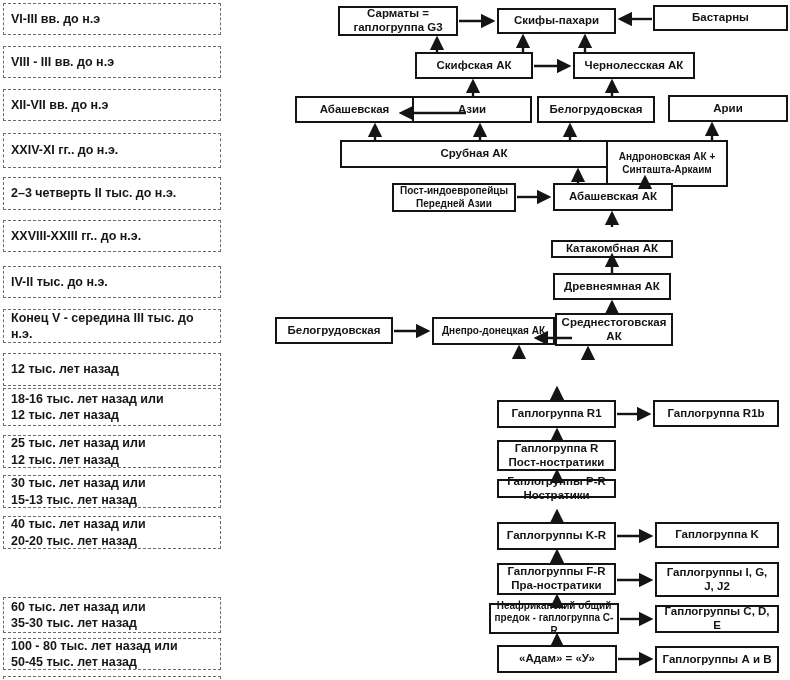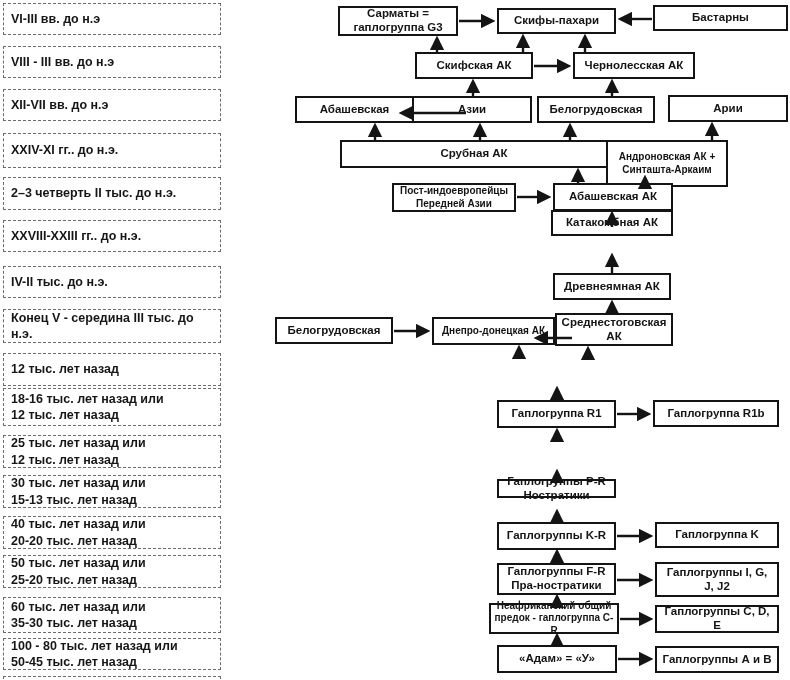--- a/index.html
+++ b/index.html
@@ -45,22 +45,20 @@
   <div class="tlbox" style="top:309px;height:34px"><span>Конец V - середина III тыс. до н.э.</span></div>
   <div class="tlbox" style="top:353px;height:33px"><span>12 тыс. лет назад</span></div>
   <div class="tlbox" style="top:388px;height:38px"><span>18-16 тыс. лет назад или
 12 тыс. лет назад</span></div>
   <div class="tlbox" style="top:435px;height:33px"><span>25 тыс. лет назад или
 12 тыс. лет назад</span></div>
   <div class="tlbox" style="top:475px;height:33px"><span>30 тыс. лет назад или
 15-13 тыс. лет назад</span></div>
   <div class="tlbox" style="top:516px;height:33px"><span>40 тыс. лет назад или
 20-20 тыс. лет назад</span></div>
-  <div class="tlbox" style="top:555px;height:33px"><span>50 тыс. лет назад или
-25-20 тыс. лет назад</span></div>
   <div class="tlbox" style="top:597px;height:36px"><span>60 тыс. лет назад или
 35-30 тыс. лет назад</span></div>
   <div class="tlbox" style="top:638px;height:32px"><span>100 - 80 тыс. лет назад или
 50-45 тыс. лет назад</span></div>
   <div class="tlbox" style="top:676px;height:12px"></div>
 
   <div class="node" style="left:338px;top:6px;width:120px;height:30px">Сарматы =
 гаплогруппа G3</div>
   <div class="node" style="left:497px;top:8px;width:119px;height:26px">Скифы-пахари</div>
   <div class="node" style="left:653px;top:5px;width:135px;height:26px">Бастарны</div>
@@ -69,28 +67,30 @@
   <div class="node" style="left:295px;top:96px;width:119px;height:27px">Абашевская</div>
   <div class="node" style="left:412px;top:96px;width:120px;height:27px">Азии</div>
   <div class="node" style="left:537px;top:96px;width:118px;height:27px">Белогрудовская</div>
   <div class="node" style="left:668px;top:95px;width:120px;height:27px">Арии</div>
   <div class="node" style="left:340px;top:140px;width:268px;height:28px">Срубная АК</div>
   <div class="node small" style="left:606px;top:140px;width:122px;height:47px">Андроновская АК +
 Синташта-Аркаим</div>
   <div class="node small" style="left:392px;top:183px;width:124px;height:29px">Пост-индоевропейцы
 Передней Азии</div>
   <div class="node" style="left:553px;top:183px;width:120px;height:28px">Абашевская АК</div>
-  <div class="node" style="left:551px;top:210px;width:122px;height:26px">Катакомбная АК</div>
+  <div class="node" style="left:551px;top:240px;width:122px;height:18px">Катакомбная АК</div>
   <div class="node" style="left:553px;top:273px;width:118px;height:27px">Древнеямная АК</div>
   <div class="node" style="left:275px;top:317px;width:118px;height:27px">Белогрудовская</div>
   <div class="node small" style="left:432px;top:317px;width:123px;height:28px">Днепро-донецкая АК</div>
   <div class="node" style="left:555px;top:313px;width:118px;height:33px">Среднестоговская
 АК</div>
   <div class="node" style="left:497px;top:400px;width:119px;height:28px">Гаплогруппа R1</div>
   <div class="node" style="left:653px;top:400px;width:126px;height:27px">Гаплогруппа R1b</div>
+  <div class="node" style="left:497px;top:440px;width:119px;height:31px">Гаплогруппа R
+Пост-ностратики</div>
   <div class="node" style="left:497px;top:479px;width:119px;height:19px">Гаплогруппы P-R
 Ностратики</div>
   <div class="node" style="left:497px;top:522px;width:119px;height:28px">Гаплогруппы K-R</div>
   <div class="node" style="left:497px;top:563px;width:119px;height:32px">Гаплогруппы F-R
 Пра-ностратики</div>
   <div class="node" style="left:655px;top:522px;width:124px;height:26px">Гаплогруппа K</div>
   <div class="node" style="left:655px;top:562px;width:124px;height:35px">Гаплогруппы I, G,
 J, J2</div>
   <div class="node small" style="left:489px;top:603px;width:130px;height:31px">Неафриканский общий
 предок - гаплогруппа C-R</div>

